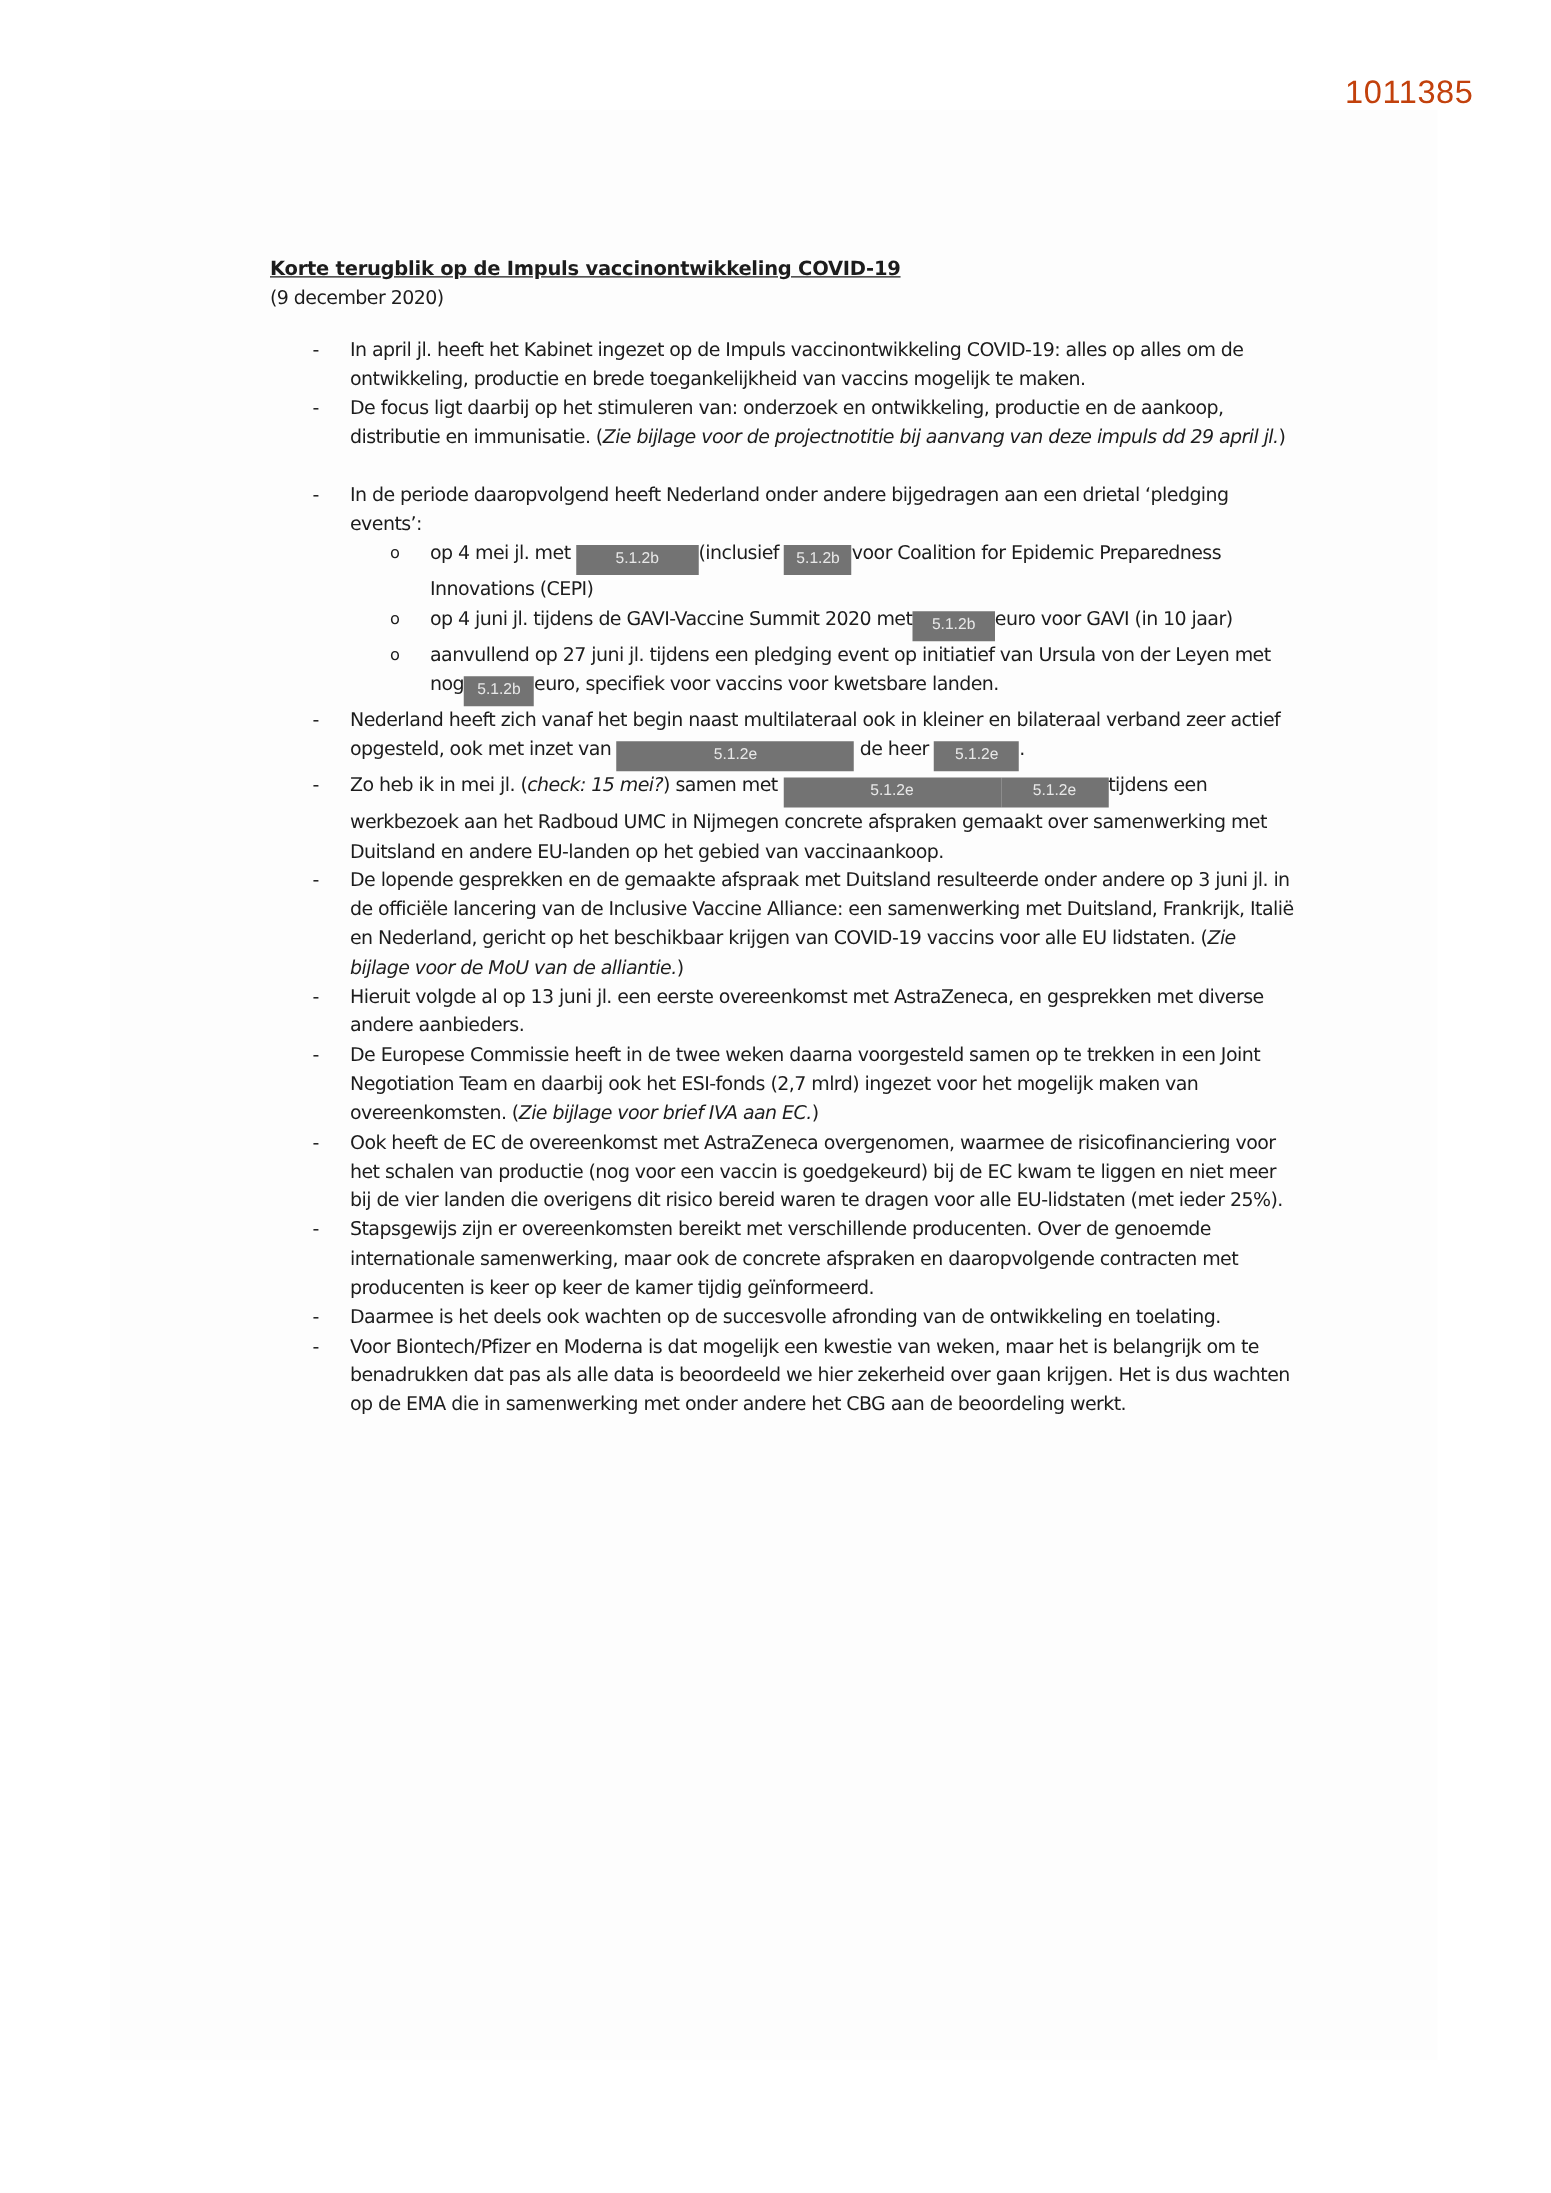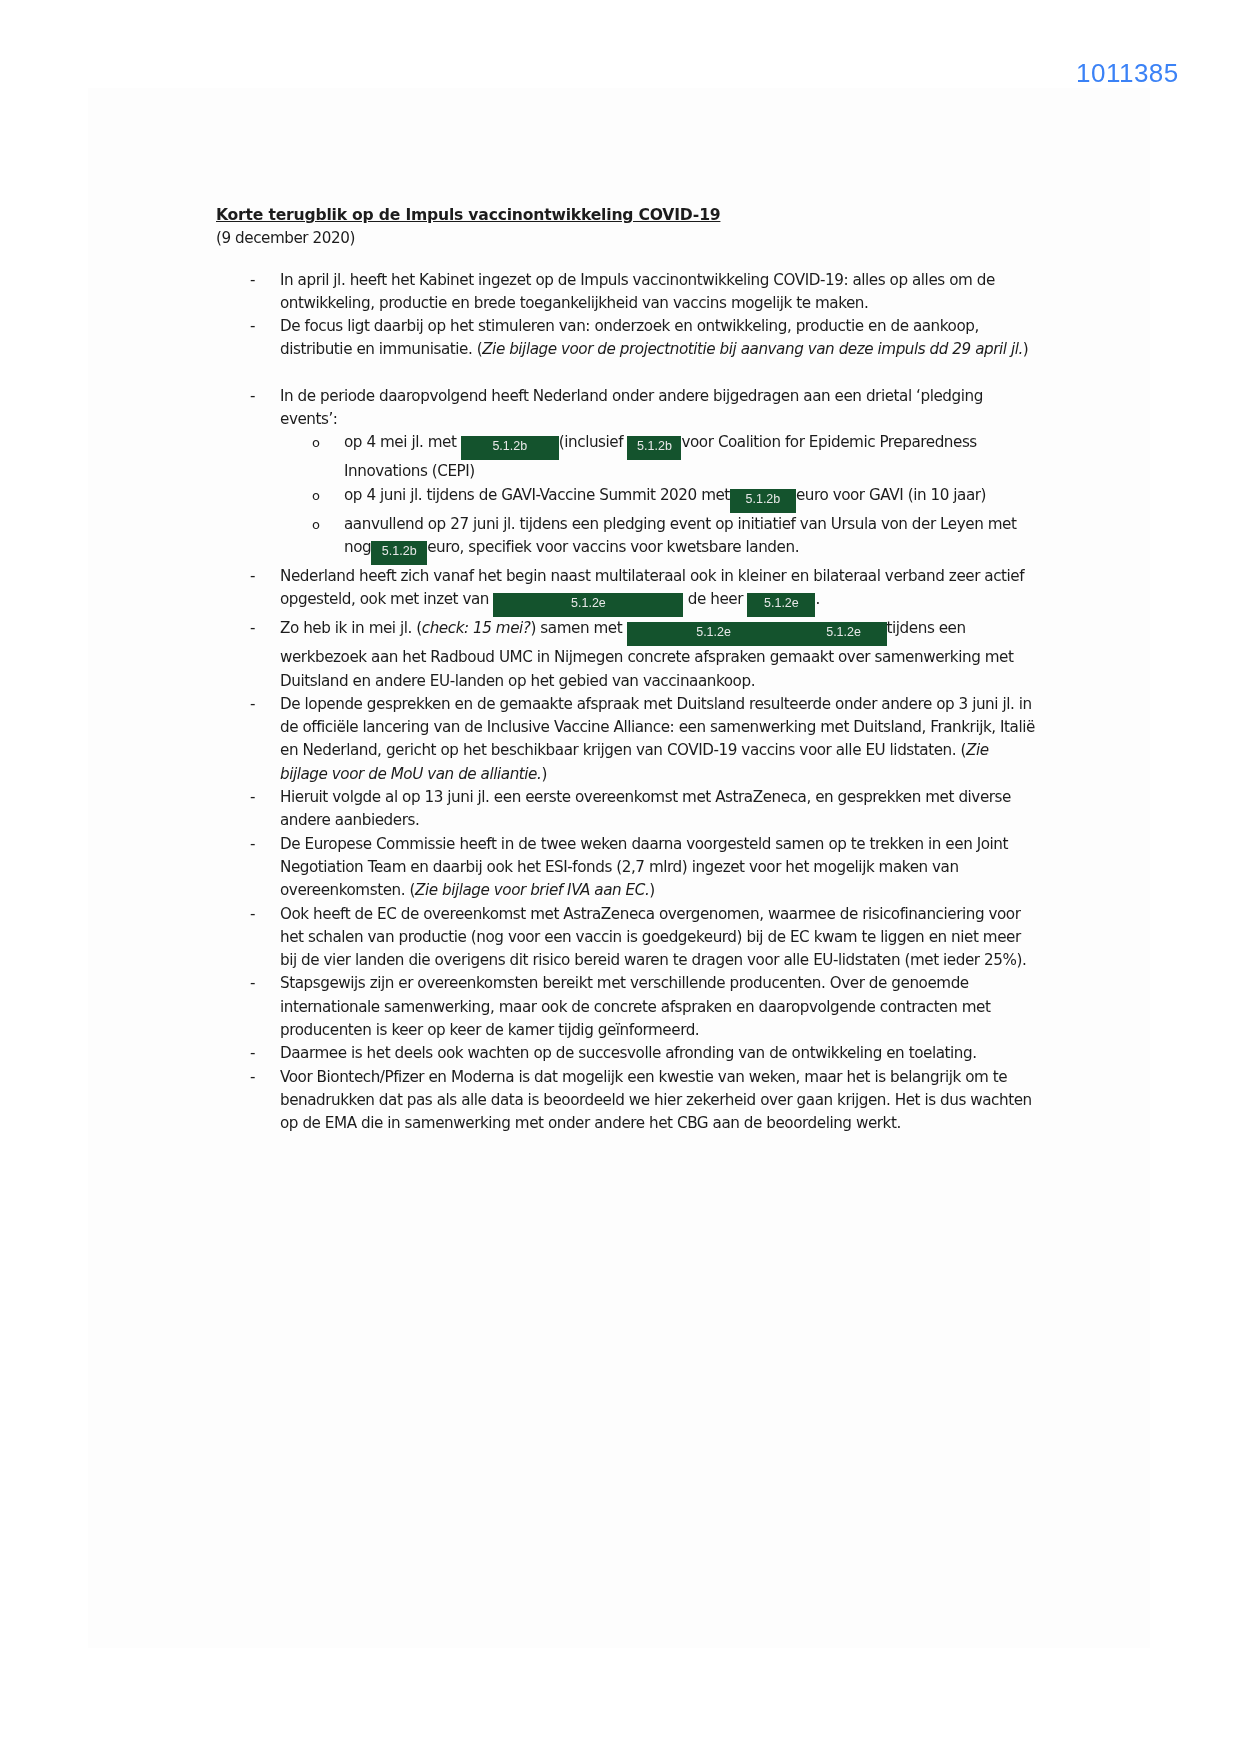--- a/index.html
+++ b/index.html
@@ -9,21 +9,21 @@
     position: relative;
     overflow: hidden;
     font-family: "Liberation Sans", sans-serif;
     color: #1a1a1a;
   }
   .page-number {
     position: absolute;
     top: 58px; left: 1076px;
     font-family: "Liberation Sans", sans-serif;
     font-size: 26px;
-    color: #3b82f6;
+    color: #c2410c;
     letter-spacing: 0.5px;
   }
   .scan-area {
     position: absolute;
     top: 88px; left: 88px;
     width: 1062px; height: 1560px;
     background: #fdfdfd;
   }
   .doc {
     position: absolute;
@@ -51,21 +51,21 @@
     position: absolute; left: 34px; top: 0;
   }
   ul.bullets > li.gap { margin-top: 23px; }
   ul.sub { list-style: none; margin: 0; padding: 0; }
   ul.sub > li { position: relative; padding-left: 64px; }
   ul.sub > li > .circ {
     position: absolute; left: 32px; top: 0; font-size: 13px;
   }
   .redact {
     display: inline-block;
-    background: #14532d;
+    background: #737373;
     color: #e8e8e8;
     font-family: "Liberation Sans", sans-serif;
     font-size: 12.5px;
     letter-spacing: 0;
     text-align: center;
     line-height: 20px;
     height: 22px;
     vertical-align: -3px;
     padding-bottom: 2px;
   }

